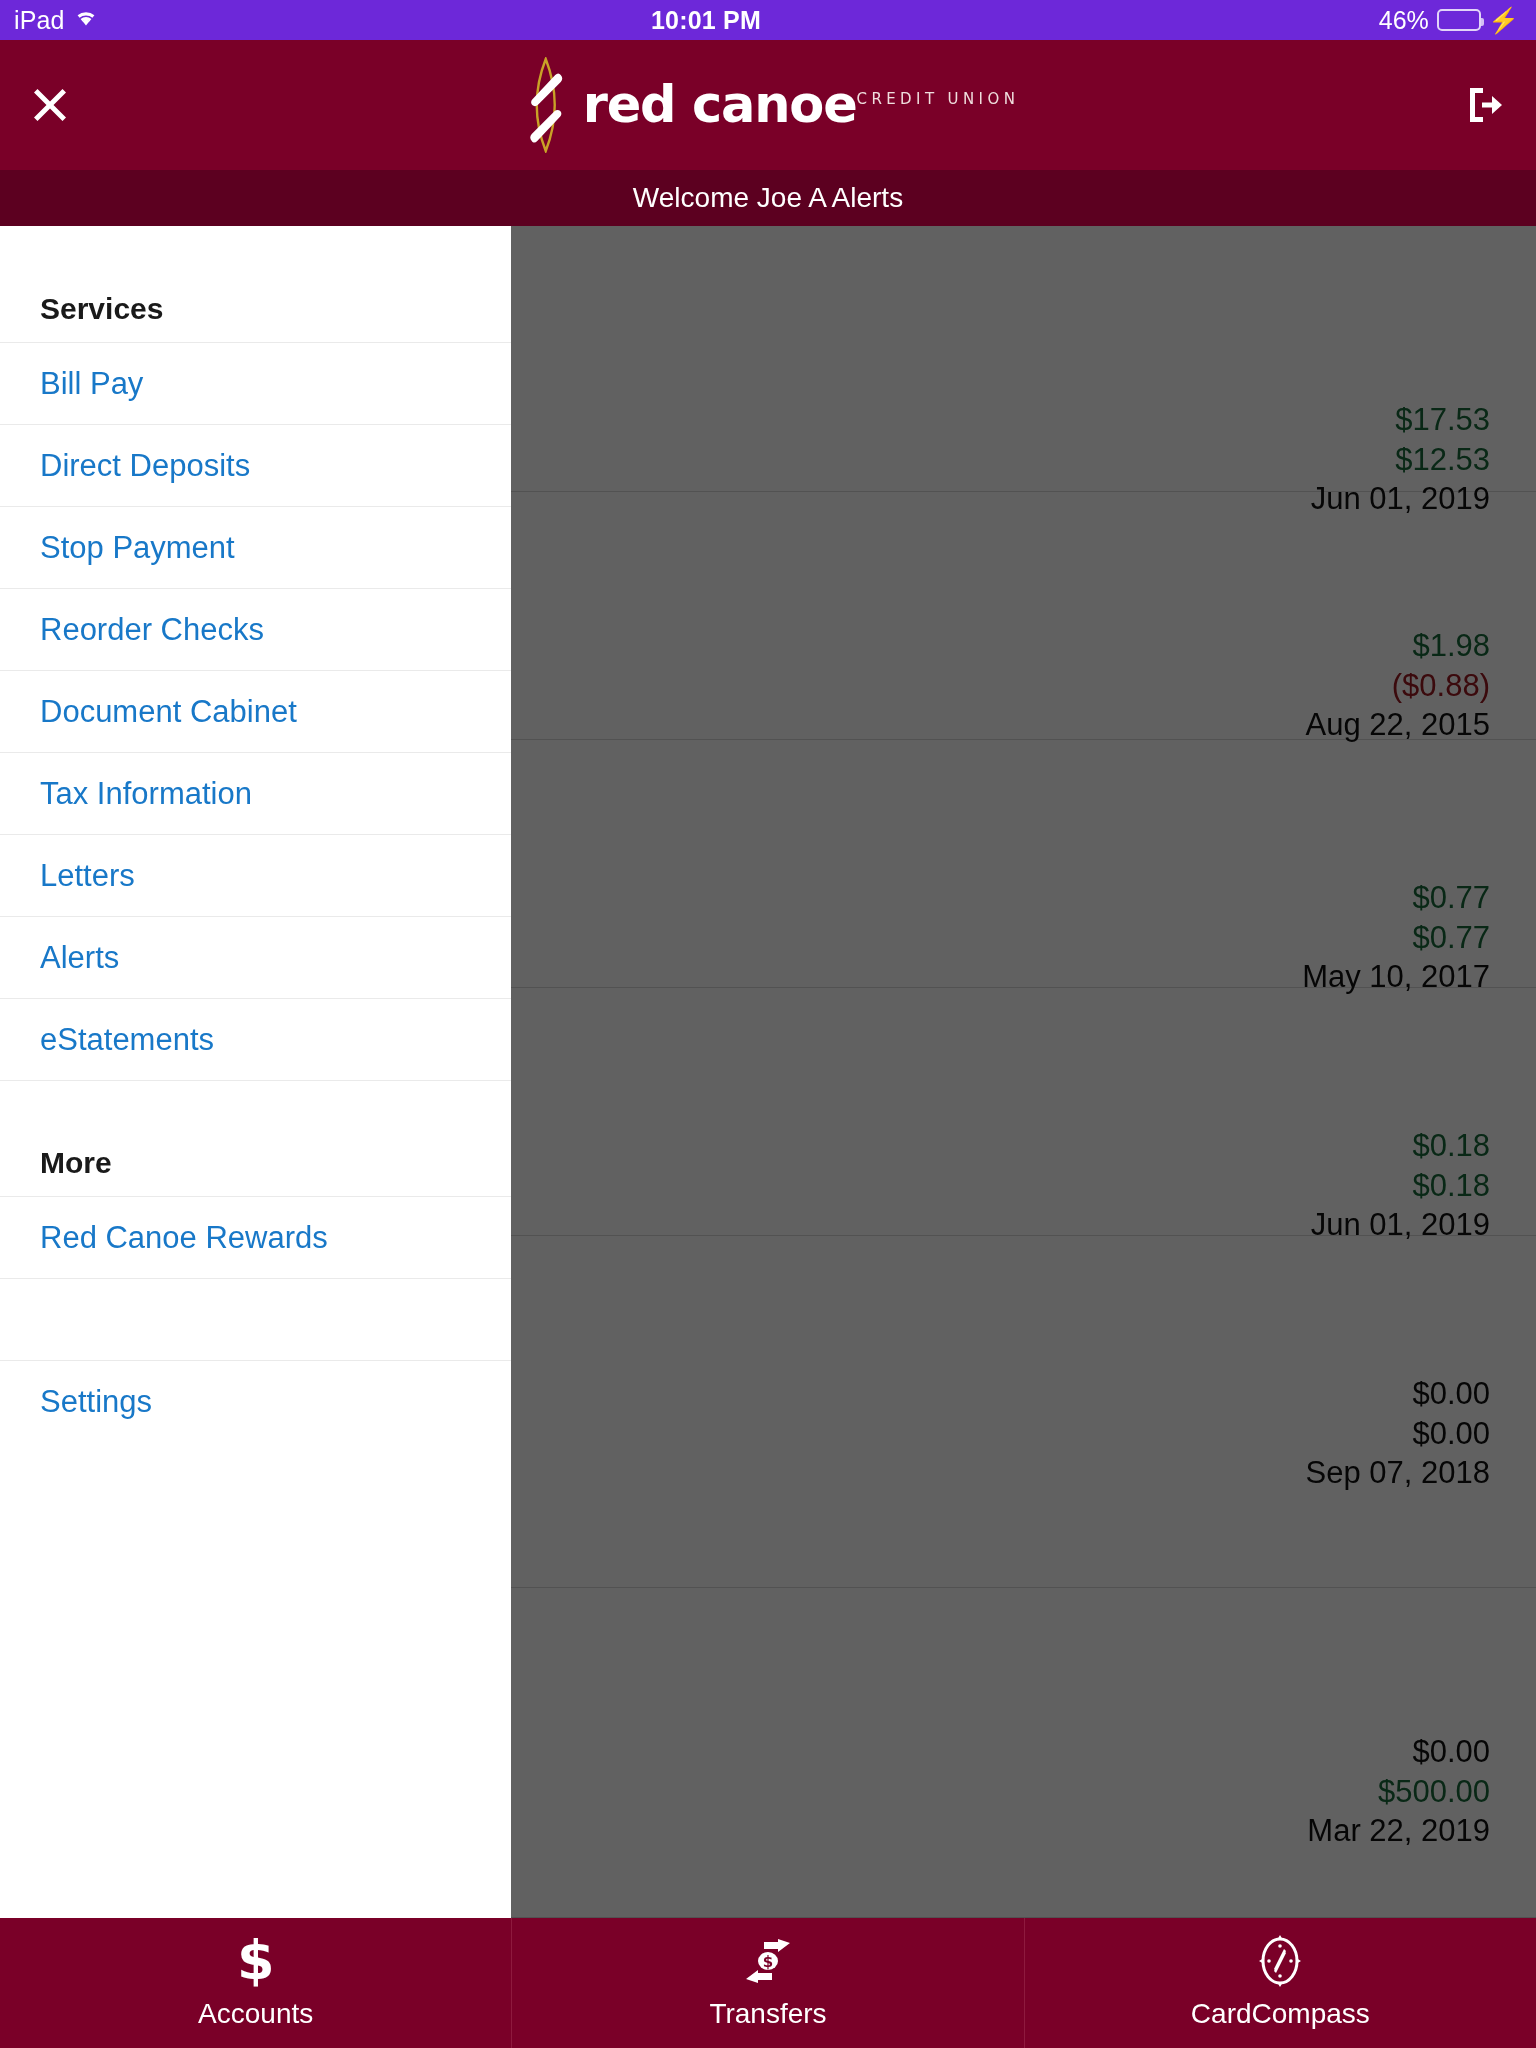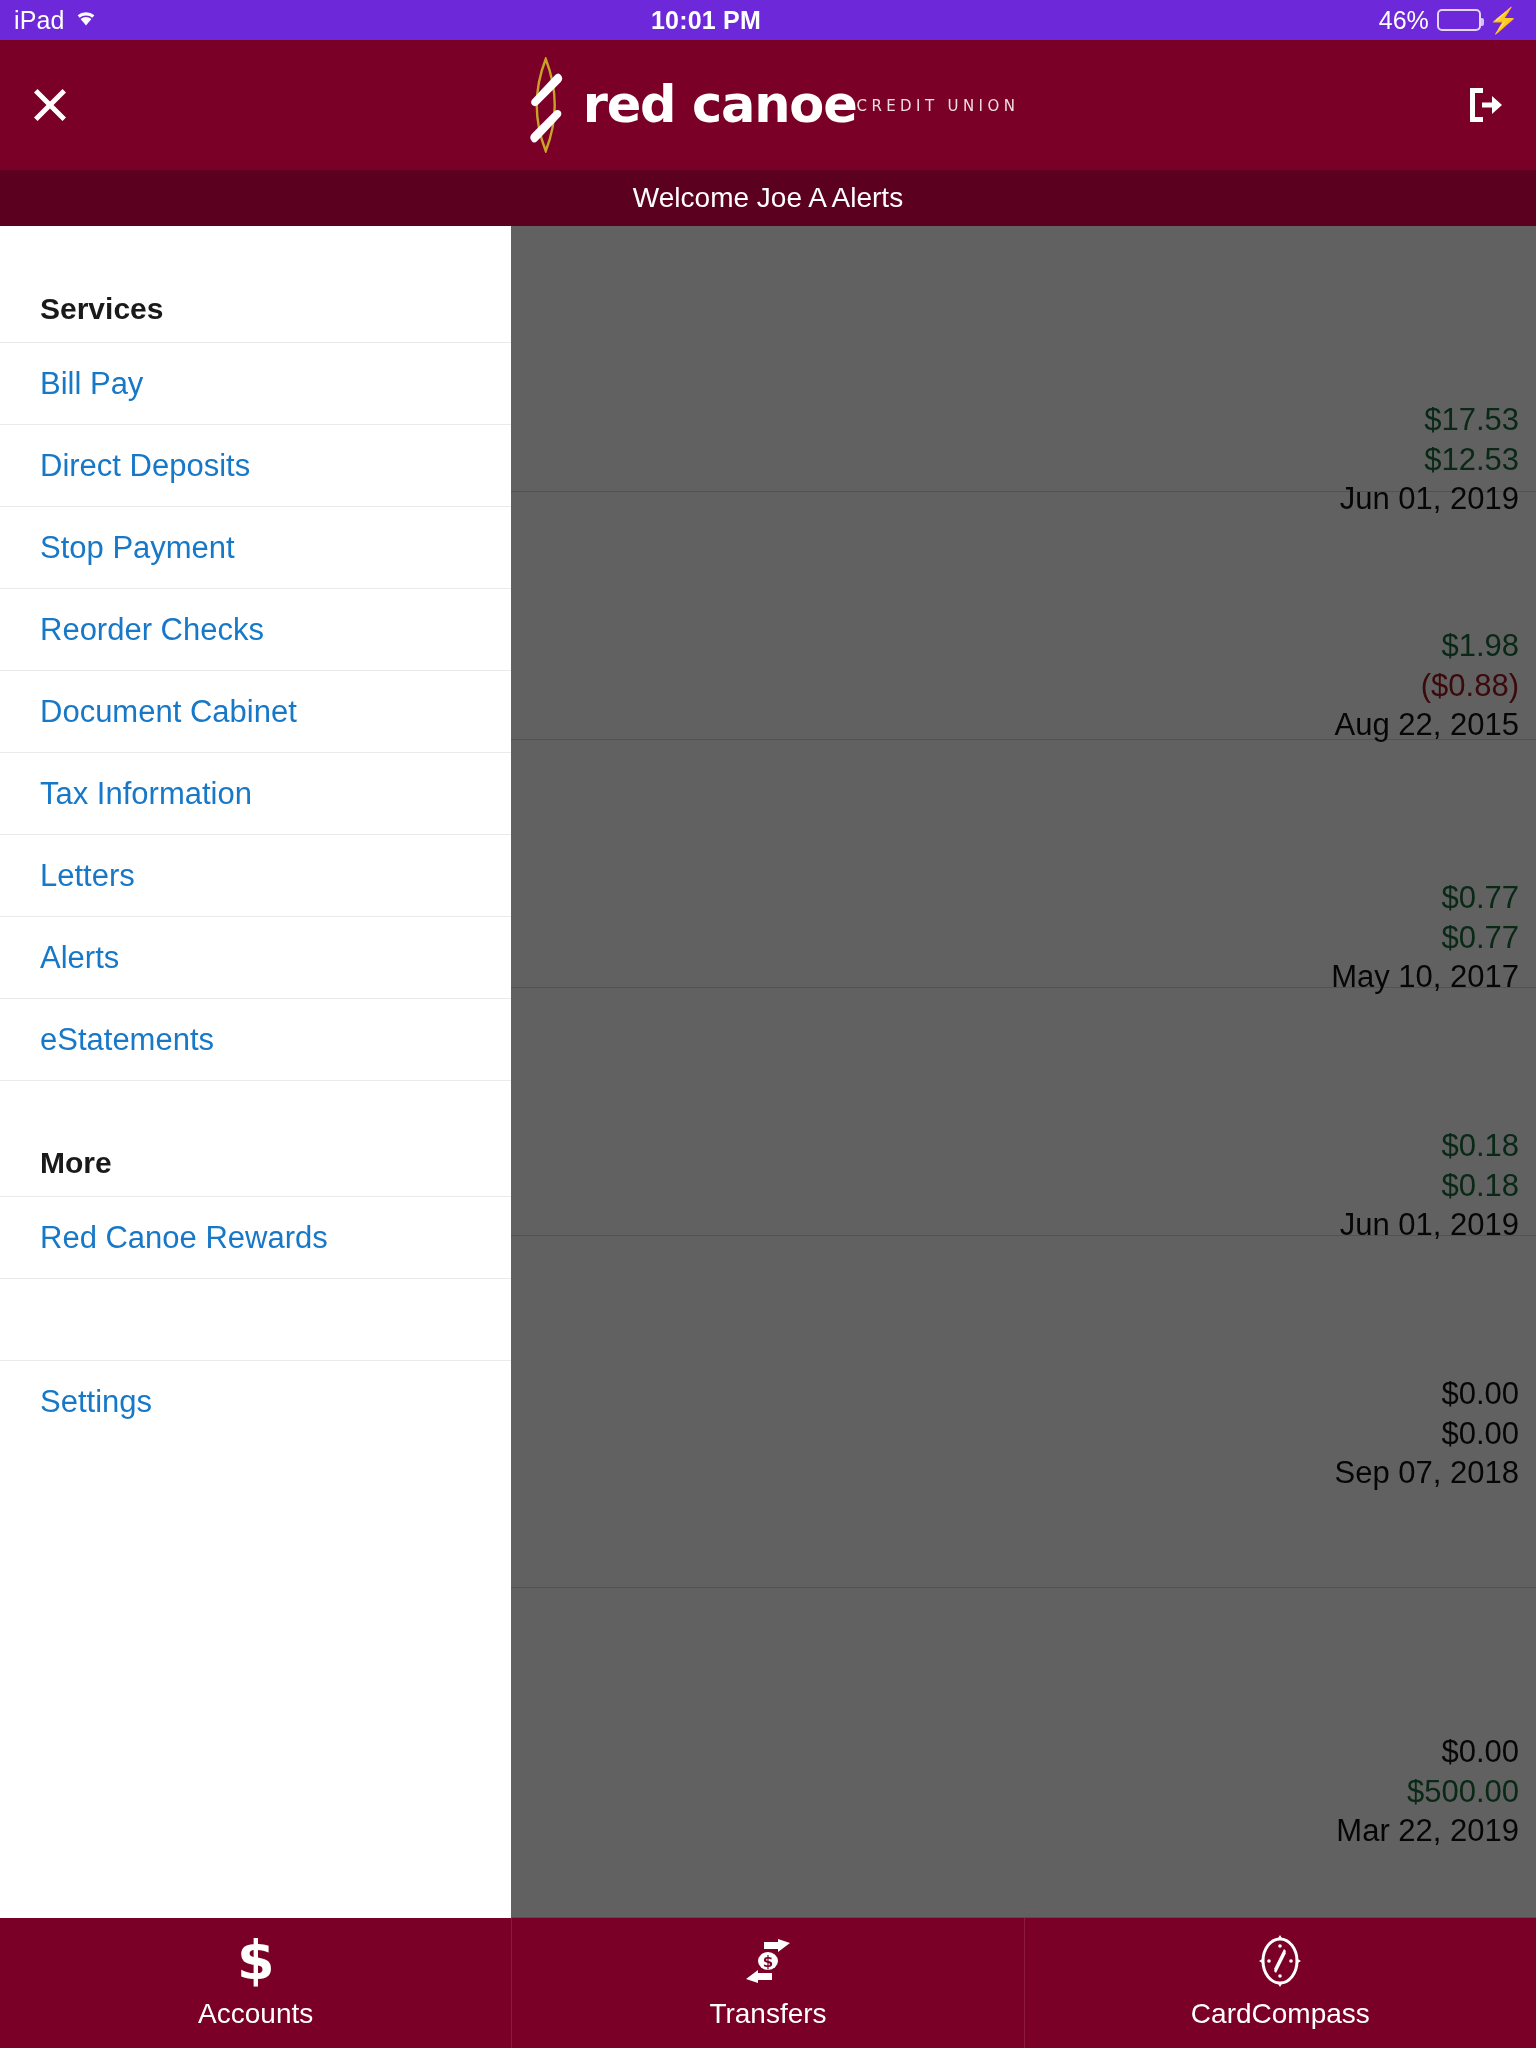--- a/index.html
+++ b/index.html
@@ -50,38 +50,38 @@
     position:absolute; left:50%; top:50%; transform:translate(-50%,-50%);
     display:flex; align-items:center; gap:8px;
   }
   .logo-mark { width:58px; height:96px; flex:none; }
   .logo-text { display:flex; }
   .logo-name {
     font-size:51px; font-weight:bold; color:#ffffff; line-height:0.95;
     letter-spacing:-1.2px; font-family:"DejaVu Sans", sans-serif;
   }
   .logo-sub {
-    font-size:15px; color:#f0dede; letter-spacing:4.4px; margin-top:16px;
+    font-size:15px; color:#f0dede; letter-spacing:4.4px; margin-top:9px;
     font-family:"DejaVu Sans", sans-serif;
   }
 
   
   .welcome {
     position:absolute; top:170px; left:0; width:1536px; height:56px;
     background:#5c0020; color:#ffffff;
     display:flex; align-items:center; justify-content:center;
     font-size:28px;
   }
 
   
   .content {
     position:absolute; top:226px; left:0; width:1536px; height:1692px;
     background:#ffffff;
   }
-  .acct-row { position:relative; width:100%; border-bottom:1px solid #d8d8d8; padding:0 17px; }
+  .acct-row { position:relative; width:100%; border-bottom:1px solid #d8d8d8; padding:0 46px; }
   .acct-name { font-size:31px; color:#111; padding-top:24px; }
   .acct-vals { text-align:right; }
   .acct-vals div { font-size:31px; line-height:1.28; }
   .v-pos { color:#1a6b3c; }
   .v-neg { color:#9b1b22; }
   .v-zero { color:#111111; }
   .acct-date { color:#111111; }
   .dim {
     position:absolute; top:226px; left:0; width:1536px; height:1692px;
     background:rgba(0,0,0,0.62);

